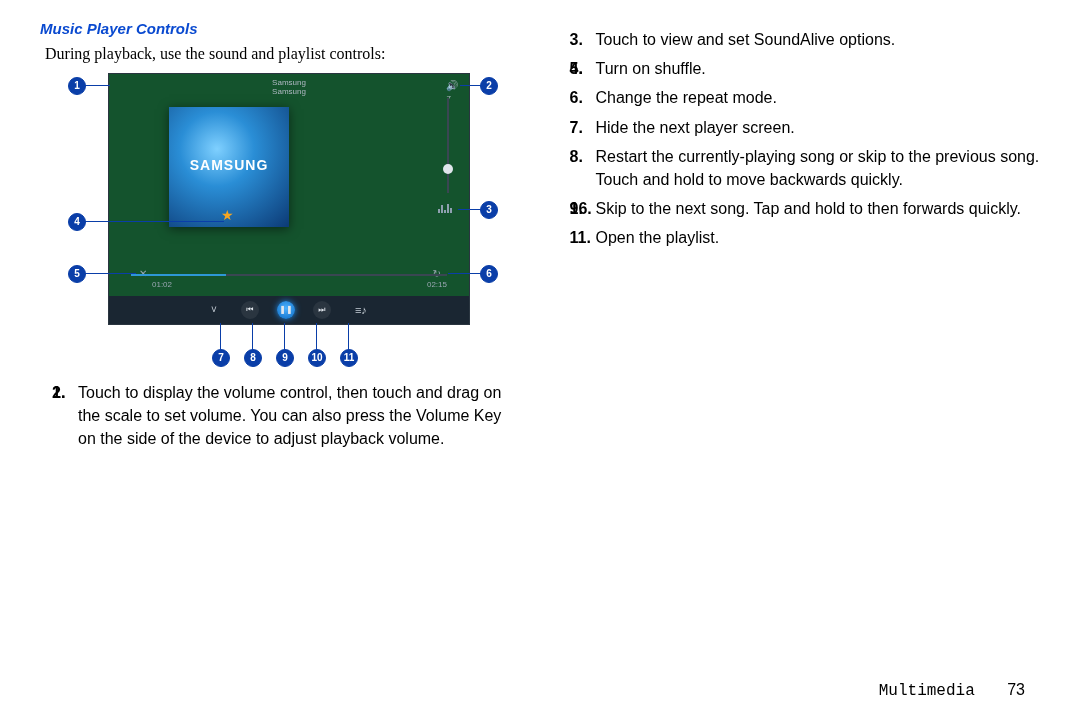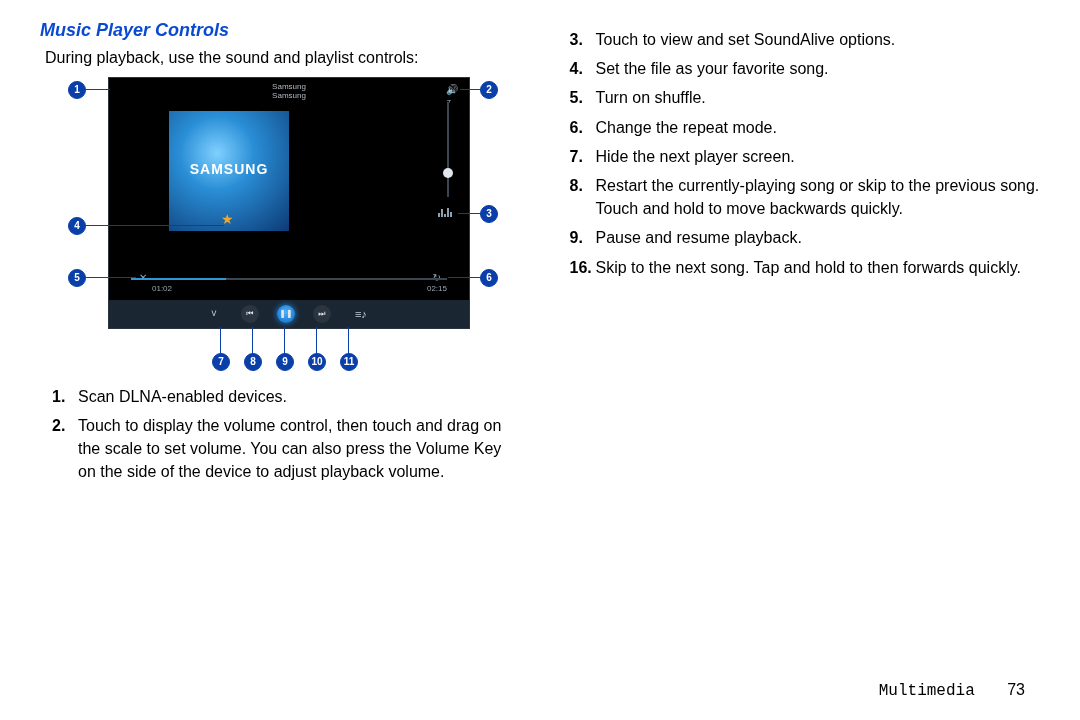--- a/index.html
+++ b/index.html
@@ -19,40 +19,41 @@
     gap: 35px;
   }
   .col {
     flex: 1;
   }
   h2.section-title {
     color: #0a4ad0;
     font-style: italic;
     font-weight: bold;
     margin: 0 0 6px 0;
-    font-size: 18px;
+    font-size: 15px;
     font-family: Arial, Helvetica, sans-serif;
   }
   .intro {
     margin: 0 0 8px 5px;
     line-height: 1.35;
+    font-family: Liberation Serif, serif;
   }
   .figure-area {
     position: relative;
     width: 440px;
     height: 300px;
     margin-left: 20px;
   }
   .shot {
     position: absolute;
     left: 48px;
     top: 0;
     width: 360px;
     height: 250px;
-    background: #000000;
+    background: #14532d;
     border: 1px solid #2a3540;
     overflow: hidden;
     font-family: Arial, sans-serif;
   }
   .shot .titlebar {
     text-align: center;
     color: #aeb8c2;
     font-size: 8px;
     line-height: 1.15;
     padding-top: 4px;
@@ -230,35 +231,36 @@
       <div class="leader v" style="left:224px; top:250px; height:28px"></div>
 
       <div class="bubble" style="left:248px; top:276px">10</div>
       <div class="leader v" style="left:256px; top:250px; height:28px"></div>
 
       <div class="bubble" style="left:280px; top:276px">11</div>
       <div class="leader v" style="left:288px; top:250px; height:28px"></div>
     </div>
 
     <ol class="items" id="left-list">
-        <li><span class="n">1.</span><span>Scan DLNA-enabled devices.</span></li>
+        <li><span class="n">1.</span></li>
         <li><span class="n">2.</span><span>Touch to display the volume control, then touch and drag on the scale to set volume. You can also press the Volume Key on the side of the device to adjust playback volume.</span></li>
       </ol>
   </div>
 
   <div class="col">
     <ol class="items" id="right-list">
         <li><span class="n">3.</span><span>Touch to view and set SoundAlive options.</span></li>
-        <li><span class="n">4.</span><span>Set the file as your favorite song.</span></li>
+        <li><span class="n">4.</span></li>
         <li><span class="n">5.</span><span>Turn on shuffle.</span></li>
         <li><span class="n">6.</span><span>Change the repeat mode.</span></li>
         <li><span class="n">7.</span><span>Hide the next player screen.</span></li>
         <li><span class="n">8.</span><span>Restart the currently-playing song or skip to the previous song. Touch and hold to move backwards quickly.</span></li>
-        <li><span class="n">9.</span><span>Pause and resume playback.</span></li>
+        <li><span class="n">9.</span></li>
         <li><span class="n">16.</span><span>Skip to the next song. Tap and hold to then forwards quickly.</span></li>
+        <li><span class="n">11.</span><span>Open the playlist.</span></li>
       </ol>
   </div>
 </div>
 
 <div class="footer">
   <span class="pagelabel">Multimedia</span>
   <span>73</span>
 </div>
 
 </body></html>

